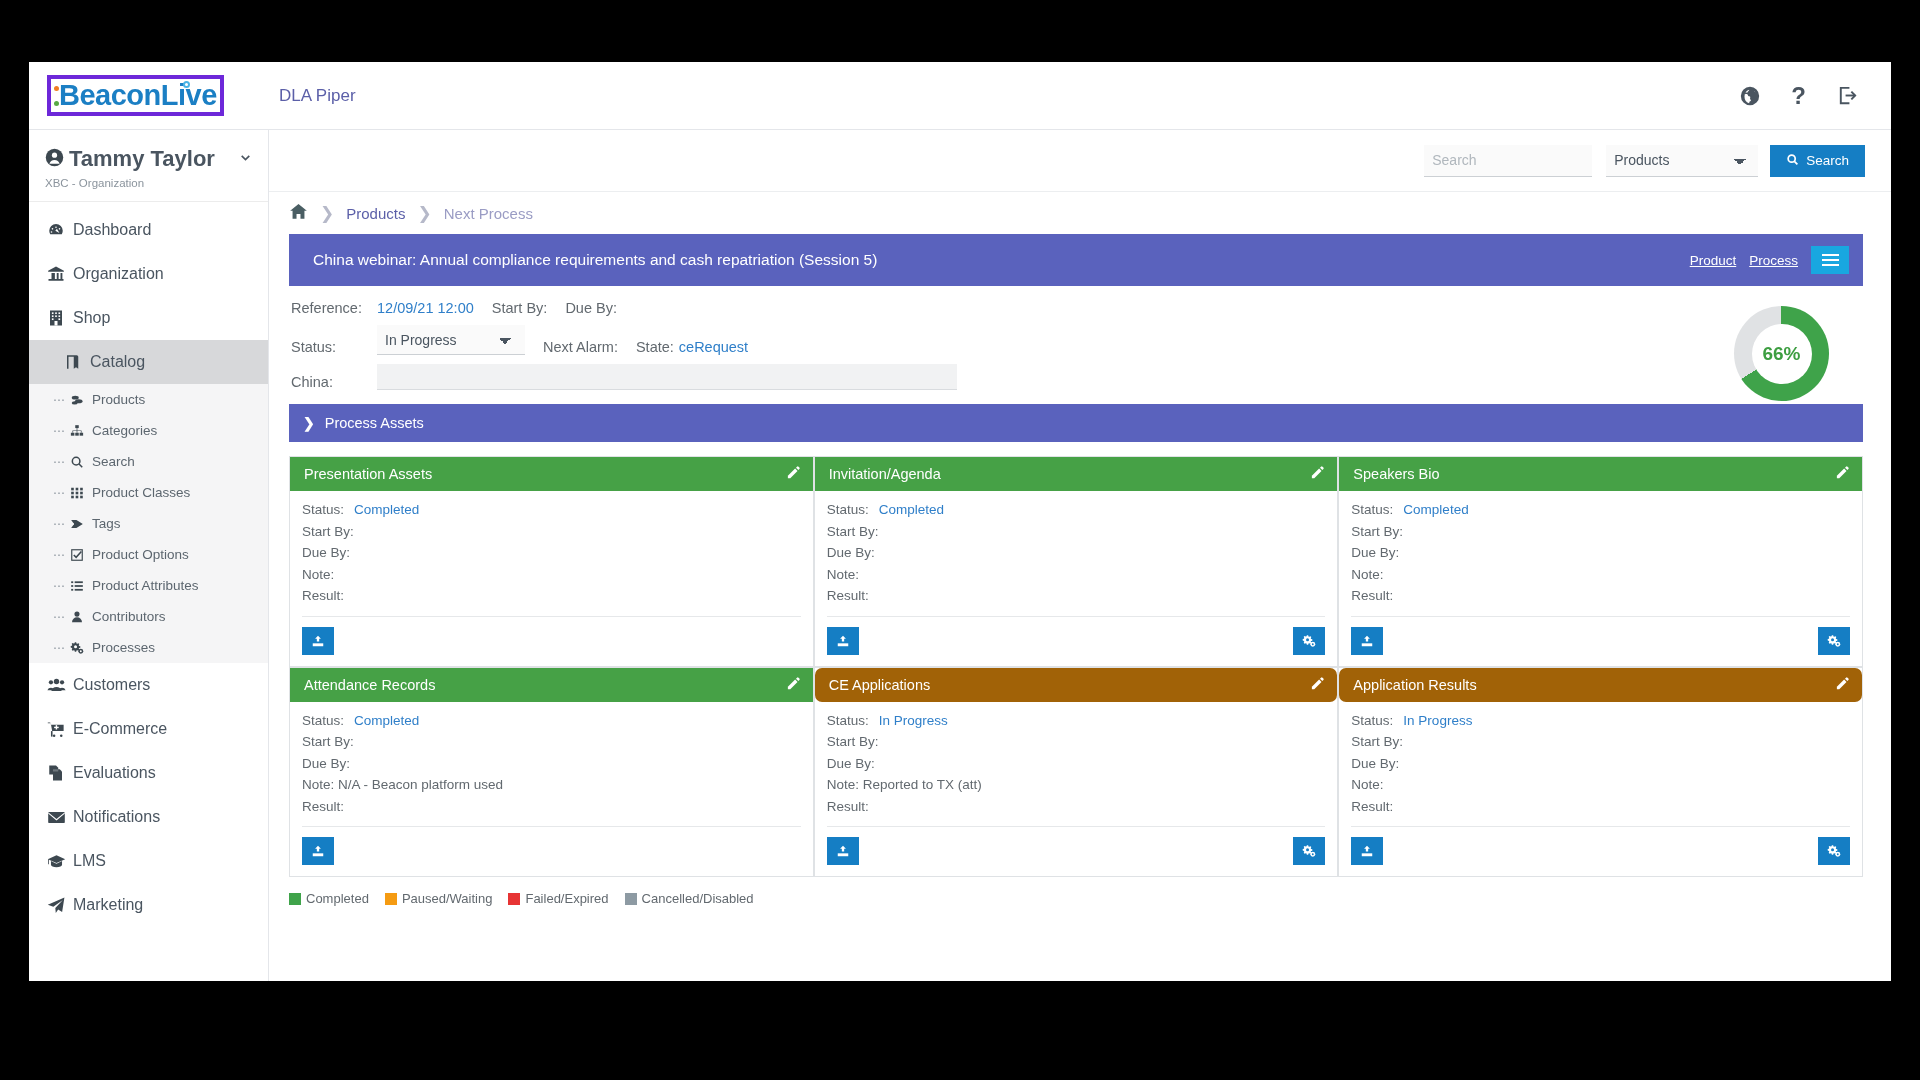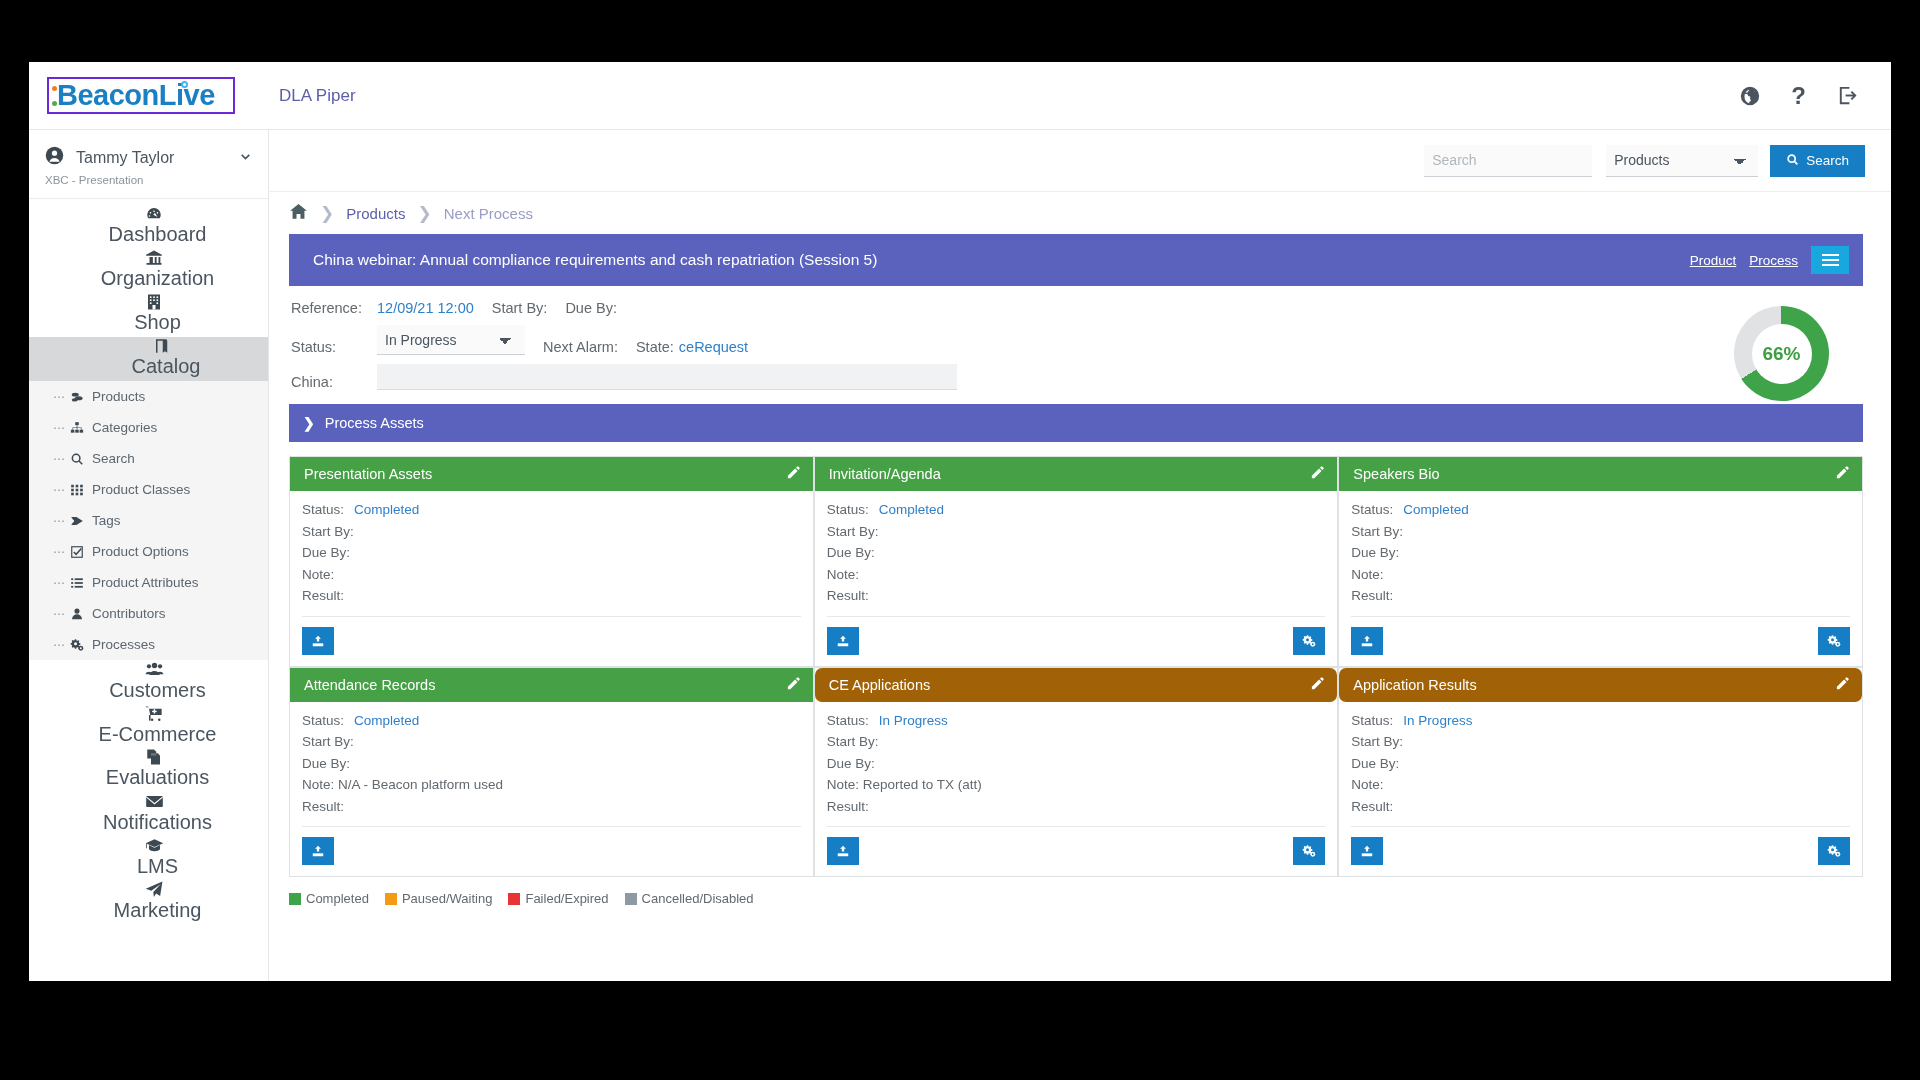--- a/index.html
+++ b/index.html
@@ -27,22 +27,22 @@
   }
   .logo-wrap {
     width: 240px; padding-left: 18px;
     display: flex; align-items: center;
   }
   .logo {
     font-size: 29px; font-weight: bold;
     letter-spacing: -0.5px;
     color: #1b7fc4;
     position: relative;
-    border: 2px solid #6d28d9;
-    padding: 0 18px 1px 8px;
+    border: 4px solid #6d28d9;
+    padding: 0 3px 1px 8px;
     line-height: 32px;
     white-space: nowrap;
   }
   .logo .dotr { position:absolute; left:3px; top:7px; width:5px; height:5px; background:#f07d22; border-radius:50%; }
   .logo .dotg { position:absolute; left:3px; top:22px; width:5px; height:5px; background:#57a945; border-radius:50%; }
   .logo .dotc { position:absolute; left:132px; top:2px; width:7px; height:7px; border:2px solid #4ab4e6; border-radius:50%; background:#fff; }
   .org-name {
     font-size: 17px; color: #5b5fa8; margin-left: 10px;
     font-weight: normal;
   }
@@ -57,31 +57,30 @@
 
   
   .sidebar {
     width: 240px; min-width: 240px;
     background: #ffffff;
     border-right: 1px solid #e4e6ea;
     overflow: hidden;
   }
   .user-block { padding: 16px 16px 12px 16px; border-bottom: 1px solid #ececec; position: relative; }
   .user-row { display: flex; align-items: center; }
-  .user-name { font-size: 16px; color: #4a5560; margin-left: 12px; }
+  .user-name { font-size: 22px; color: #4a5560; margin-left: 5px; font-weight: bold; }
   .user-chevron { margin-left: auto; color:#4a5560; font-size: 13px; }
   .user-sub { font-size: 11.5px; color: #8b949d; margin-top: 5px; }
 
   .nav { padding-top: 6px; }
   .nav-item {
     display: flex; align-items: center;
     height: 44px; padding-left: 18px;
-    font-size: 20px; color: #4a5560;
+    font-size: 16px; color: #4a5560;
     cursor: pointer;
-    flex-direction: column;
   }
   .nav-item .ic { width: 26px; display:flex; align-items:center; color:#4a5560; }
   .nav-item.active { background: #d7d8da; padding-left: 35px; }
   .subnav { background: #f5f5f6; }
   .sub-item {
     display: flex; align-items: center;
     height: 31px; padding-left: 24px;
     font-size: 13.5px; color: #5c666f;
     cursor: pointer;
   }
@@ -262,21 +261,21 @@
                 <path d="M5.5 20a6.8 6.8 0 0 1 13 0z" fill="#fff"></path>
               </svg>
           </span>
           <span class="user-name">Tammy Taylor</span>
           <span class="user-chevron">
             <svg width="13" height="13" viewBox="0 0 24 24" fill="none" stroke="#4a5560" stroke-width="3">
                 <path d="M5 9l7 7 7-7"></path>
               </svg>
           </span>
         </div>
-        <div class="user-sub">XBC - Presentation</div>
+        <div class="user-sub">XBC - Organization</div>
       </div>
 
       <div class="nav">
         <div class="nav-item">
           <span class="ic">
             <svg width="18" height="18" viewBox="0 0 24 24" fill="#3d4850">
                 <path d="M12 4a9 9 0 0 0-9 9 9 9 0 0 0 1.3 4.6h15.4A9 9 0 0 0 21 13a9 9 0 0 0-9-9zm0 3.2a1.1 1.1 0 1 1 0 2.2 1.1 1.1 0 0 1 0-2.2zM7.3 9.3a1.1 1.1 0 1 1 0 2.2 1.1 1.1 0 0 1 0-2.2zm9.4 0a1.1 1.1 0 1 1 0 2.2 1.1 1.1 0 0 1 0-2.2zM6 13.5a1.1 1.1 0 1 1 0 2.2 1.1 1.1 0 0 1 0-2.2zm7.2-3.2l3.4 5.6-5.5-3z"></path>
               </svg>
           </span>
           <span>Dashboard</span>

